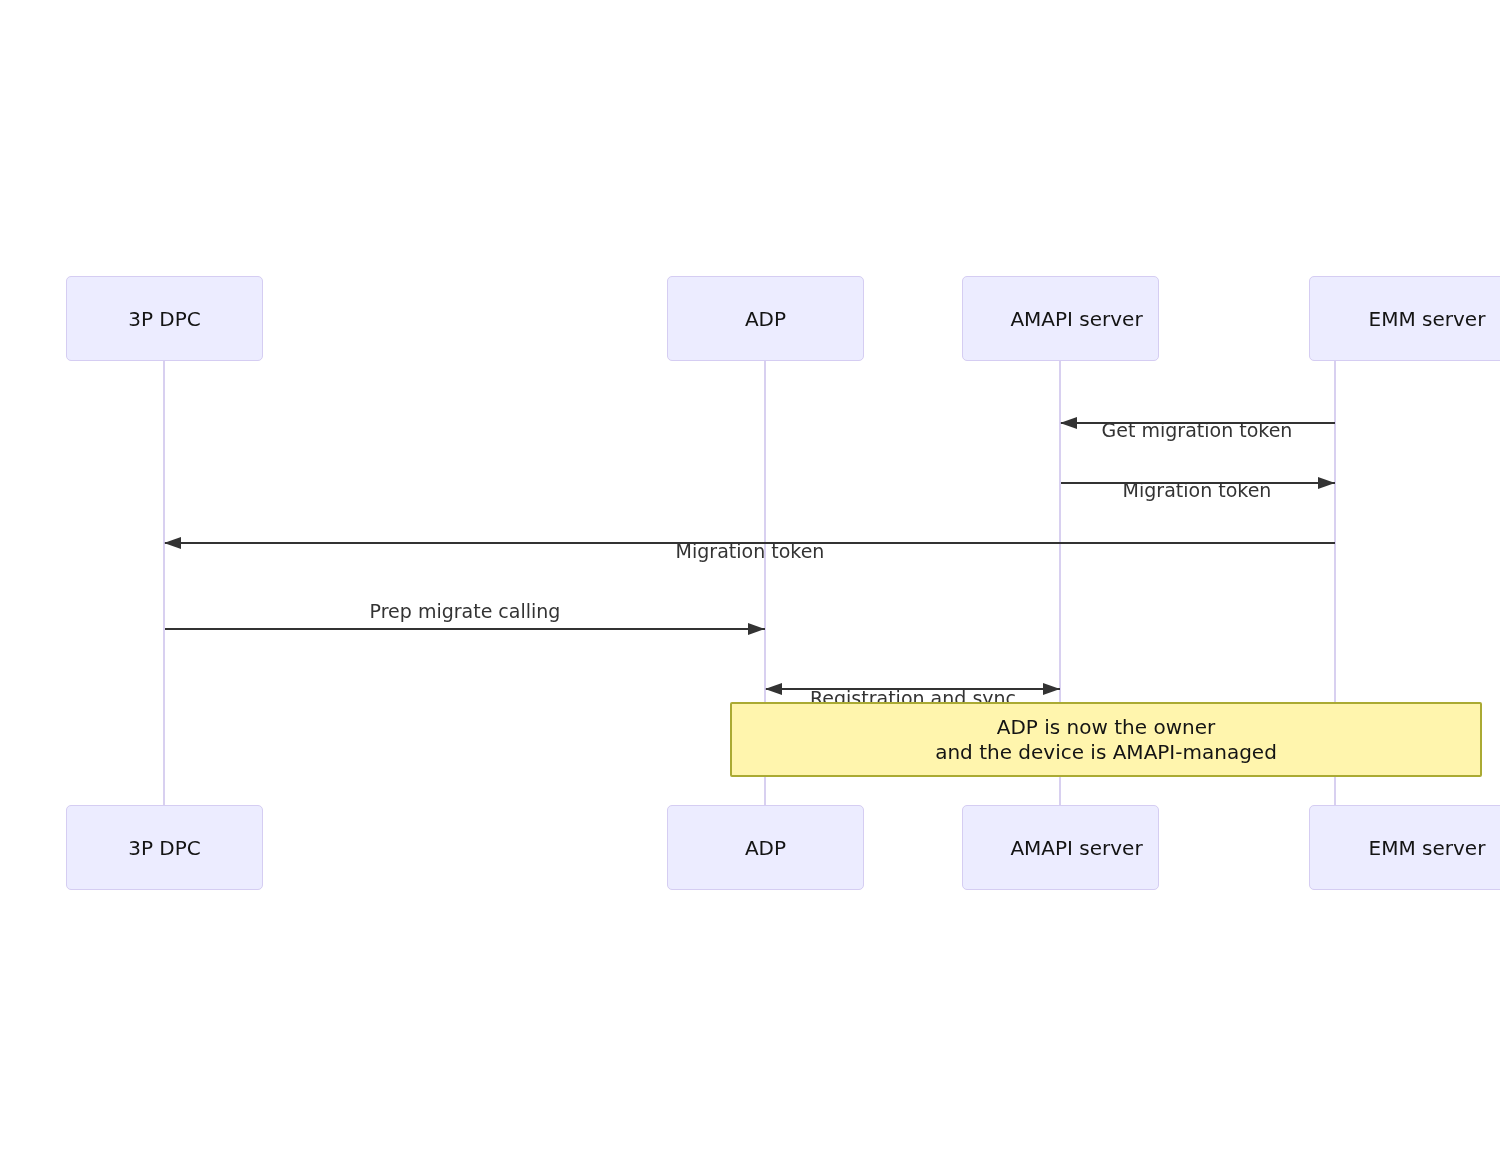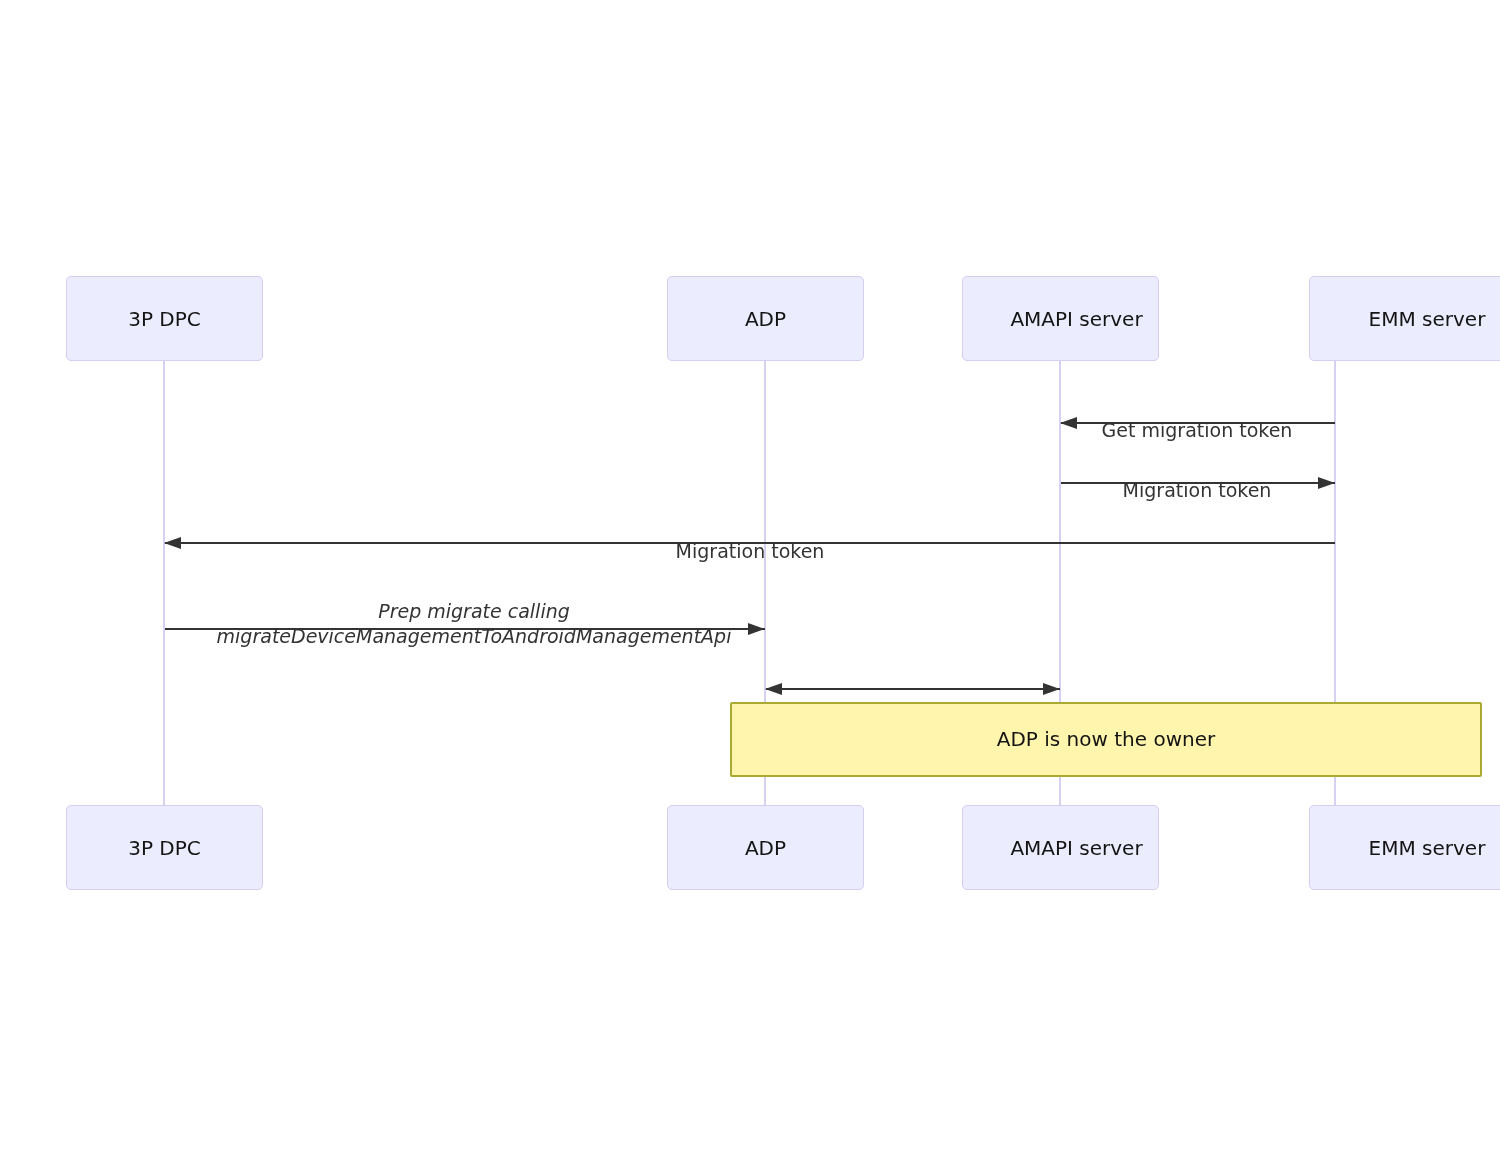--- a/index.html
+++ b/index.html
@@ -79,21 +79,21 @@
   .m1-head  { left: 1060px; top: 417px; }
   
   .m2-label { left: 947px;  top: 450px; width: 500px; }
   .m2-line  { left: 1061px; top: 482px; width: 274px; }
   .m2-head  { left: 1318px; top: 477px; }
   
   .m3-label { left: 500px;  top: 511px; width: 500px; }
   .m3-line  { left: 165px;  top: 542px; width: 1170px; }
   .m3-head  { left: 164px;  top: 537px; }
   
-  .m4-label { left: 124px;  top: 571px; width: 700px; font-style: italic; }
+  .m4-label { left: 115px;  top: 571px; width: 700px; }
   .m4-line  { left: 165px;  top: 628px; width: 600px; }
   .m4-head  { left: 748px;  top: 623px; }
   
   .m5-label { left: 663px;  top: 658px; width: 500px; }
   .m5-line  { left: 766px;  top: 688px; width: 294px; }
   .m5-head-l { left: 765px;  top: 683px; }
   .m5-head-r { left: 1043px; top: 683px; }
 
   .note {
     position: absolute;
@@ -137,31 +137,32 @@
   <div class="mlabel m2-label">Migration token</div>
   <div class="mline m2-line"></div>
   <div class="ah ah-right m2-head"></div>
 
   <div class="mlabel m3-label">Migration token</div>
   <div class="mline m3-line"></div>
   <div class="ah ah-left m3-head"></div>
 
   <div class="mlabel two-line m4-label">
     <div>Prep migrate calling</div>
-    <div>migrateDeviceManagementToAndroidManagementApi</div>
   </div>
   <div class="mline m4-line"></div>
   <div class="ah ah-right m4-head"></div>
 
+  <div class="mlabel m5-label">Registration and sync</div>
   <div class="mline m5-line"></div>
   <div class="ah ah-left m5-head-l"></div>
   <div class="ah ah-right m5-head-r"></div>
 
   <div class="note">
     <div>ADP is now the owner</div>
+    <div>and the device is AMAPI-managed</div>
   </div>
 
   <div class="actor row-bottom col-0">3P DPC</div>
   <div class="actor row-bottom col-1">ADP</div>
   <div class="actor row-bottom col-2">AMAPI server</div>
   <div class="actor row-bottom col-3">EMM server</div>
 
 </div>
 
 </body></html>

